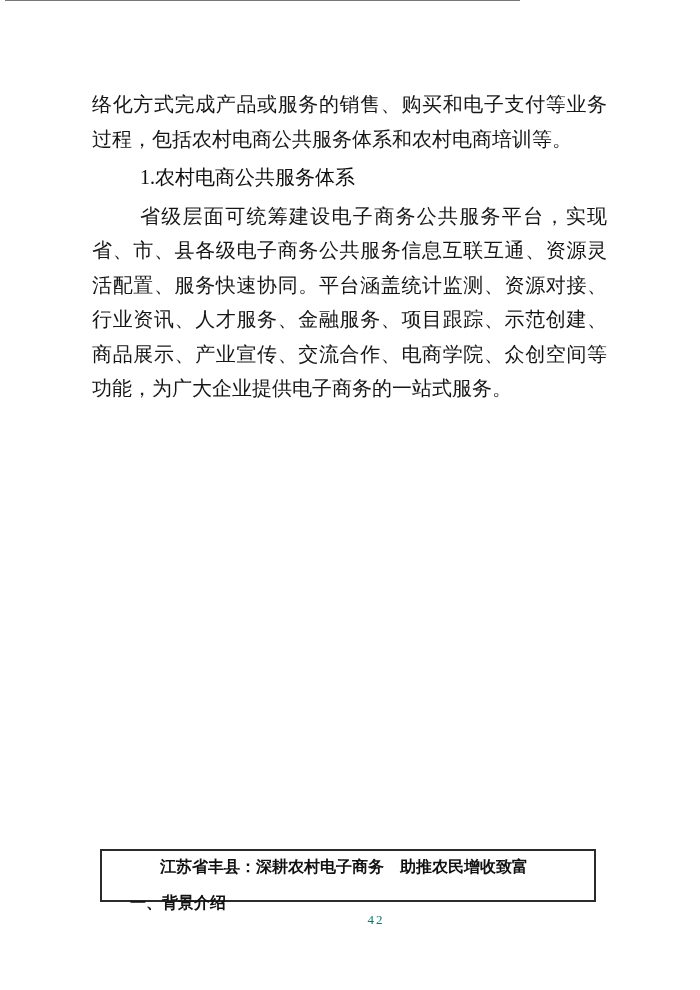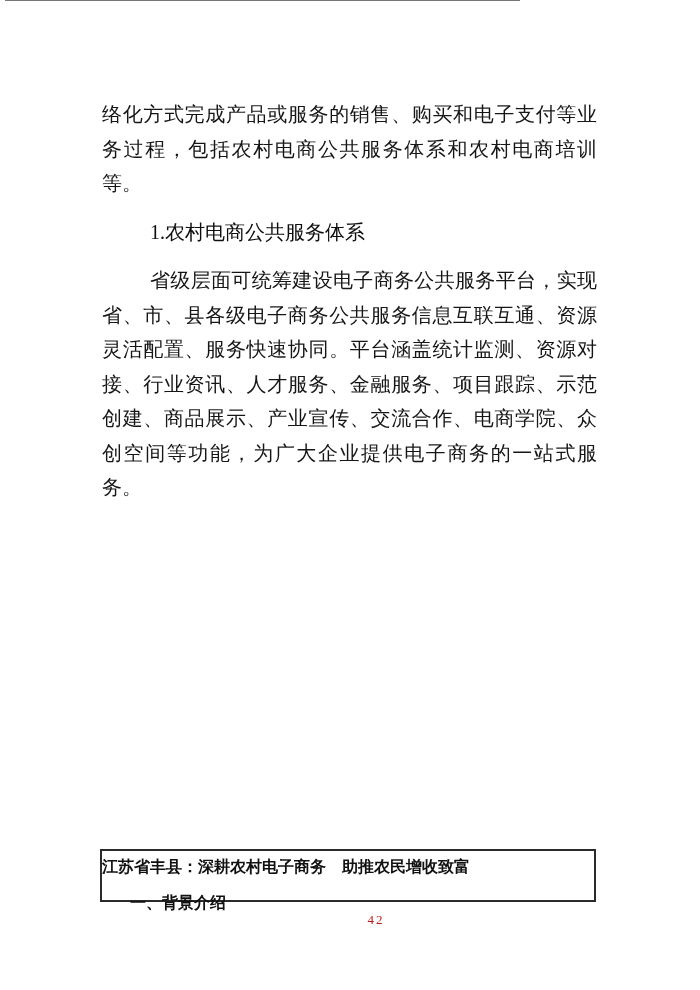--- a/index.html
+++ b/index.html
@@ -31,21 +31,21 @@
     left: 88px;
     top: 83px;
     width: 523px;
     font-size: 20px;
     line-height: 34.5px;
     color: #161616;
     text-align: justify;
     text-justify: inter-character;
   }
   .text-block p {
-    margin: 14px;
+    margin: 4px;
     text-align: justify;
     text-align-last: left;
   }
   .para-indent { text-indent: 48px; }
   .section-heading {
     font-weight: normal;
     text-indent: 48px;
     color: #0e0e0e;
   }
   .callout-box {
@@ -55,41 +55,42 @@
     width: 496px;
     height: 53px;
     border: 2px solid #2b2b2b;
     background: #ffffff;
     padding: 5px 8px 5px 0;
   }
   .callout-title {
     font-size: 16px;
     font-weight: bold;
     color: #111111;
+    text-align: center;
     line-height: 22px;
     white-space: nowrap;
   }
   .callout-section {
     font-size: 16px;
     font-weight: bold;
     color: #111111;
     line-height: 22px;
     padding-left: 28px;
     margin-top: 14px;
   }
   .footer {
     position: absolute;
     top: 912px;
     left: 0;
     width: 700px;
     padding-left: 52px;
     text-align: center;
     font-size: 13px;
     letter-spacing: 2px;
-    color: #b91c1c;
+    color: #0f766e;
   }
 </style>
 </head>
 <body>
 
 <div class="page">
 
   <div class="top-edge-artifact"></div>
 
   <div class="text-block">

